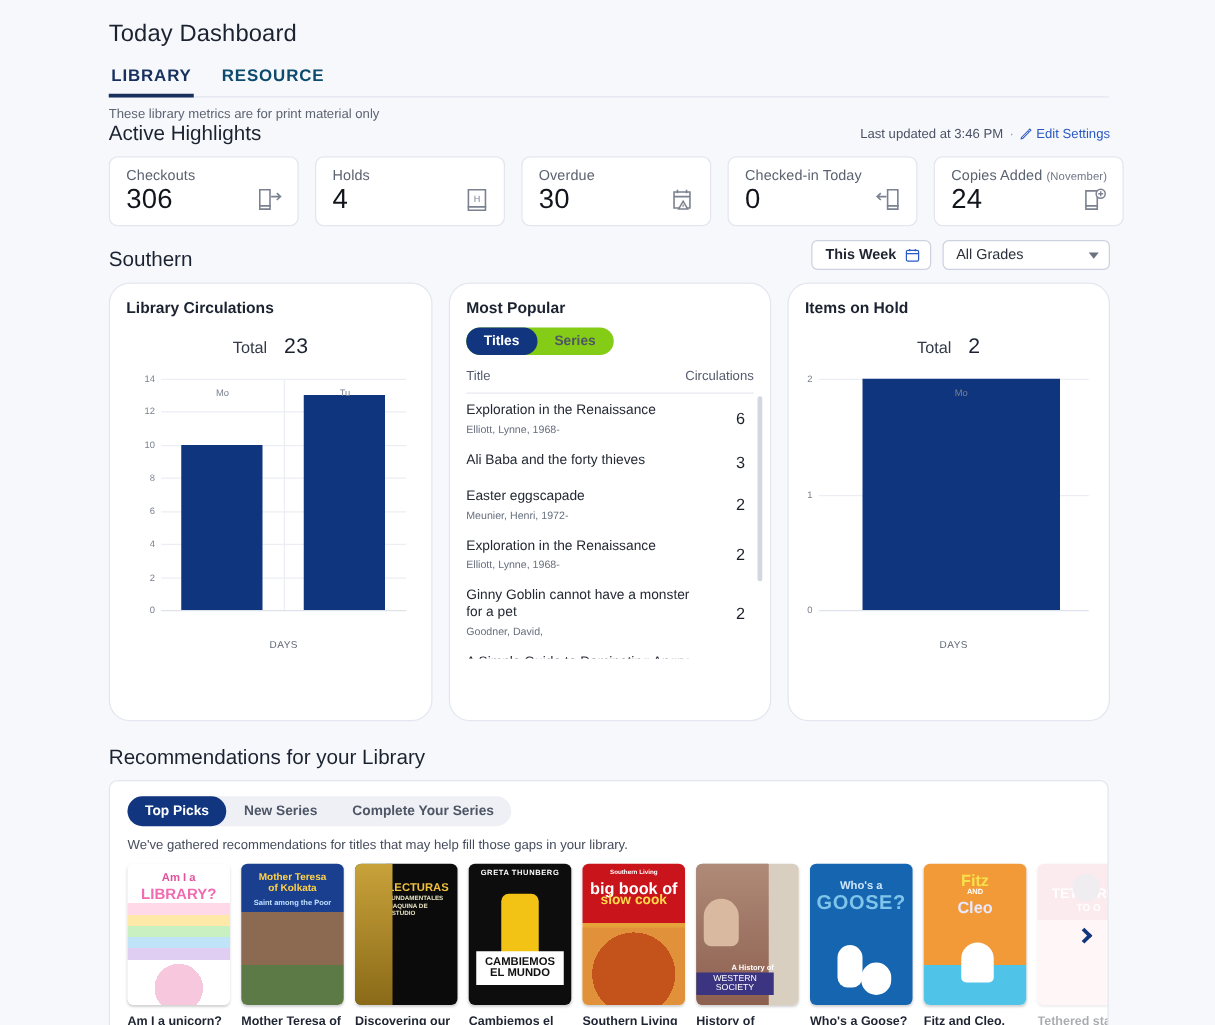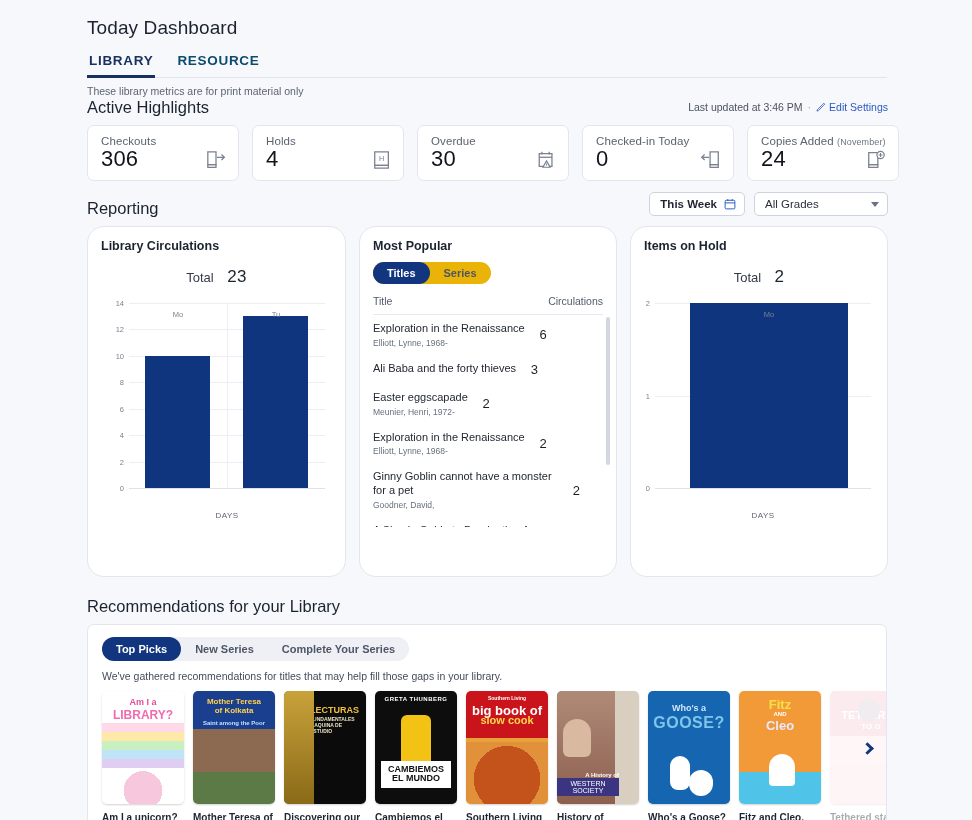--- a/index.html
+++ b/index.html
@@ -115,38 +115,38 @@
     font-size: 7.5px; color:#7a818f; top: 7px; white-space:nowrap;
   }
   .xaxis-label {
     position:absolute; left:0; right:0; text-align:center;
     font-size: 8px; color:#5e6472; letter-spacing:.4px;
   }
   .vsep { position:absolute; top:0; bottom:0; width:1px; background:#eceef4; }
 
   
   .pill-group {
-    display:inline-flex; background:#eab308; border-radius:13px; margin: 9px 0 0 13px;
+    display:inline-flex; background:#84cc16; border-radius:13px; margin: 9px 0 0 13px;
     padding: 0;
   }
   .pill {
     font-size: 11px; font-weight:700; padding: 5px 14px; border-radius:13px;
     color:#4e5666; cursor:pointer; line-height:1.1;
   }
   .pill.active { background:#11367f; color:#fff; }
   .pop-head {
     display:flex; justify-content:space-between; align-items:center;
     margin: 11px 13px 0 13px; padding-bottom: 7px; border-bottom:1px solid #e6e9f0;
     font-size: 10.5px; color:#535b6b;
   }
   .pop-list {
     margin: 0 6px 0 13px; height: 212px; overflow:hidden; position:relative;
   }
   .pop-row {
-    display:flex; align-items:center;
+    display:flex; justify-content:space-between; align-items:center;
     padding: 7px 14px 7px 0; gap: 8px;
   }
   .pop-row .t { font-size: 11px; color:#232833; line-height:1.25; }
   .pop-row .a { font-size: 8.5px; color:#676f7e; margin-top:2px; }
   .pop-row .c { font-size: 13px; color:#1b2028; min-width:14px; text-align:right; }
   .scrollbar {
     position:absolute; right:0px; top: 2px; width:4px; height:148px;
     background:#d3d7e0; border-radius:3px;
   }
 
@@ -286,21 +286,21 @@
         <svg width="22" height="20" viewBox="0 0 24 22">
           <path d="M4 3 h10 v13 H4 z" fill="none" stroke="#7b8190" stroke-width="1.4"></path>
           <path d="M4 16 h10 v3 H4 z" fill="none" stroke="#7b8190" stroke-width="1.4"></path>
           <circle cx="17" cy="5.5" r="4" fill="#fff" stroke="#7b8190" stroke-width="1.3"></circle>
           <path d="M17 3.3 v4.4 M14.8 5.5 h4.4" stroke="#7b8190" stroke-width="1.2"></path>
         </svg>
       </span>
     </div>
   </div>
 
-  <div class="section-head reporting">Reporting</div>
+  <div class="section-head reporting">Southern</div>
 
   <div class="filters">
     <div class="btn-week">
       <span>This Week</span>
       <svg width="12" height="12" viewBox="0 0 16 16">
         <rect x="1.5" y="3" width="13" height="11.5" rx="1.5" fill="none" stroke="#2b59c3" stroke-width="1.3"></rect>
         <path d="M1.5 6.5 h13" stroke="#2b59c3" stroke-width="1.3"></path>
         <path d="M5 1.5 v2.5 M11 1.5 v2.5" stroke="#2b59c3" stroke-width="1.3"></path>
       </svg>
     </div>

